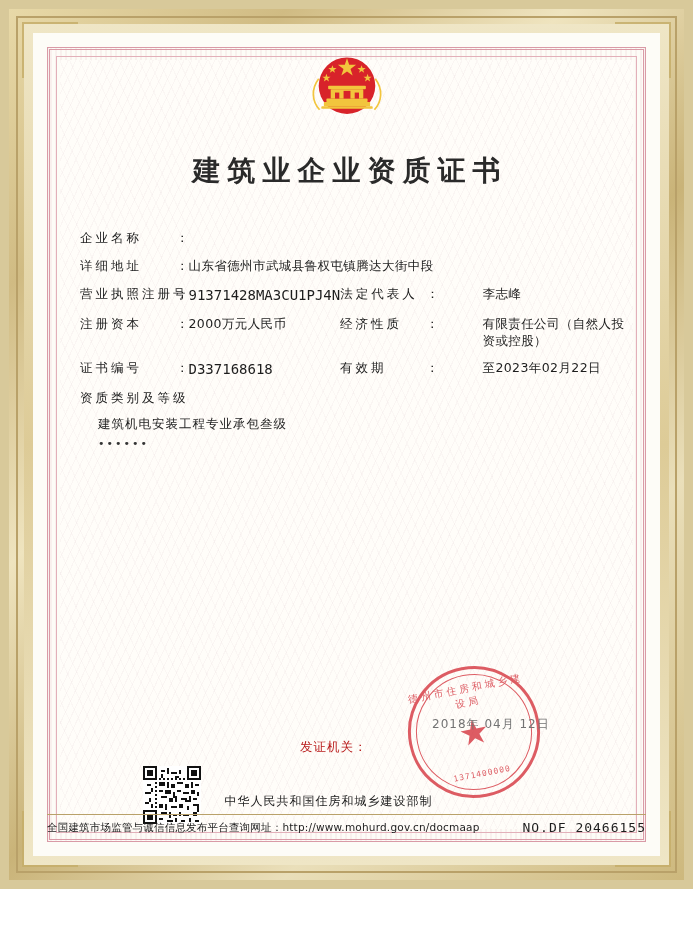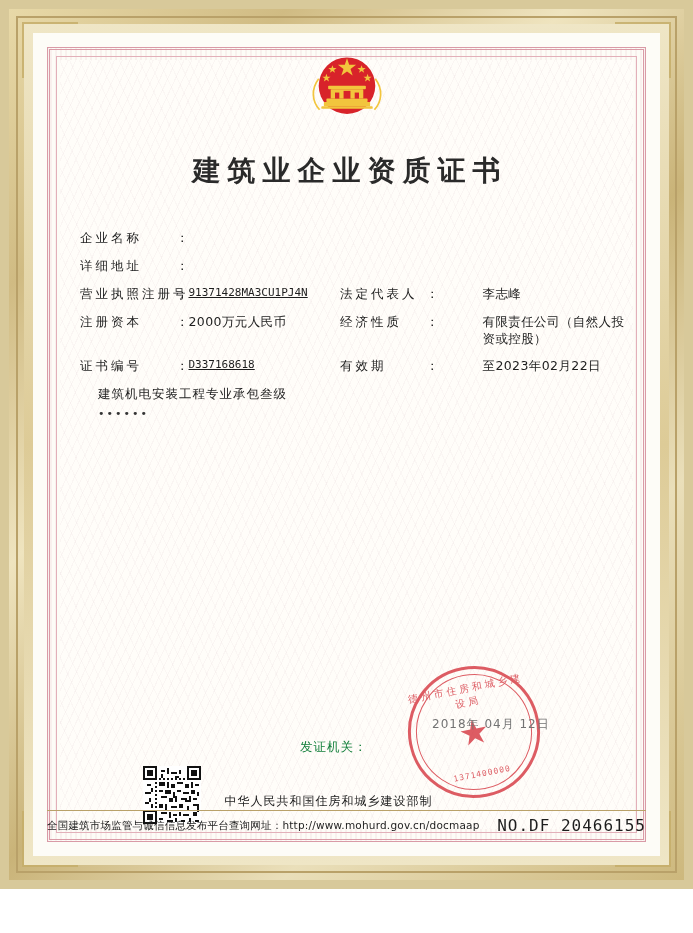--- a/index.html
+++ b/index.html
@@ -164,23 +164,22 @@
     text-align: justify;
     white-space: nowrap;
   }
   .colon { flex: 0 0 9px; }
   .val {
     flex: 1 1 auto;
     letter-spacing: .4px;
   }
   .val.mono {
     font-family: "DejaVu Sans Mono", monospace;
-    font-size: 11px;
+    font-size: 14px;
     letter-spacing: 0;
-    text-decoration: underline;
   }
   .half-left { display: flex; flex: 0 0 260px; }
   .half-right { display: flex; flex: 1 1 auto; }
   .half-left .lbl, .half-right .lbl { width: 96px; flex: 0 0 96px; }
   .half-right .lbl { width: 86px; flex: 0 0 86px; }
   .half-right .val { max-width: 150px; margin-left: 44px; }
 
   
   .qual-head {
     margin-top: 4px;
@@ -253,21 +252,21 @@
     letter-spacing: 1px;
   }
 
   
   .issuer-line {
     position: absolute;
     left: 300px;
     top: 739px;
     font-family: "DejaVu Sans", sans-serif;
     font-size: 12.5px;
-    color: #15803d;
+    color: #b91c1c;
     letter-spacing: 1px;
   }
   .date-line {
     position: absolute;
     left: 432px;
     top: 716px;
     font-family: "DejaVu Sans", sans-serif;
     font-size: 12px;
     color: #737373;
     letter-spacing: 1px;
@@ -309,21 +308,21 @@
     display: flex;
     align-items: center;
     justify-content: space-between;
     font-family: "DejaVu Sans", sans-serif;
     font-size: 10.5px;
     color: #1d1d1d;
   }
   .footer .left { letter-spacing: .2px; }
   .footer .right {
     font-family: "DejaVu Sans Mono", monospace;
-    font-size: 16px;
+    font-size: 13px;
     letter-spacing: 1px;
   }
 </style>
 </head>
 <body>
 
 <div class="certificate">
 
   <div class="frame-outer"></div>
   <div class="frame-mid"></div>
@@ -380,20 +379,21 @@
   <div class="fields">
 
     <div class="row">
       <div class="lbl">企业名称</div>
       <div class="colon">：</div>
     </div>
 
     <div class="row">
       <div class="lbl">详细地址</div>
       <div class="colon">：</div>
+      <div class="val">山东省德州市武城县鲁权屯镇腾达大街中段</div>
     </div>
 
     <div class="row">
       <div class="half-left">
         <div class="lbl">营业执照注册号</div>
         <div class="colon">：</div>
         <div class="val mono">91371428MA3CU1PJ4N</div>
       </div>
       <div class="half-right">
         <div class="lbl">法定代表人</div>
@@ -421,20 +421,21 @@
         <div class="colon">：</div>
         <div class="val mono">D337168618</div>
       </div>
       <div class="half-right">
         <div class="lbl">有效期</div>
         <div class="colon">：</div>
         <div class="val">至2023年02月22日</div>
       </div>
     </div>
 
+    <div class="qual-head">资质类别及等级</div>
     <div class="qual-body">建筑机电安装工程专业承包叁级</div>
     <div class="qual-dots">••••••</div>
   </div>
 
   <div class="seal">
     <div class="seal-ring"></div>
     <div class="seal-text-top">德州市住房和城乡建设局</div>
     <div class="seal-star">
         <span>★</span>
       </div>

